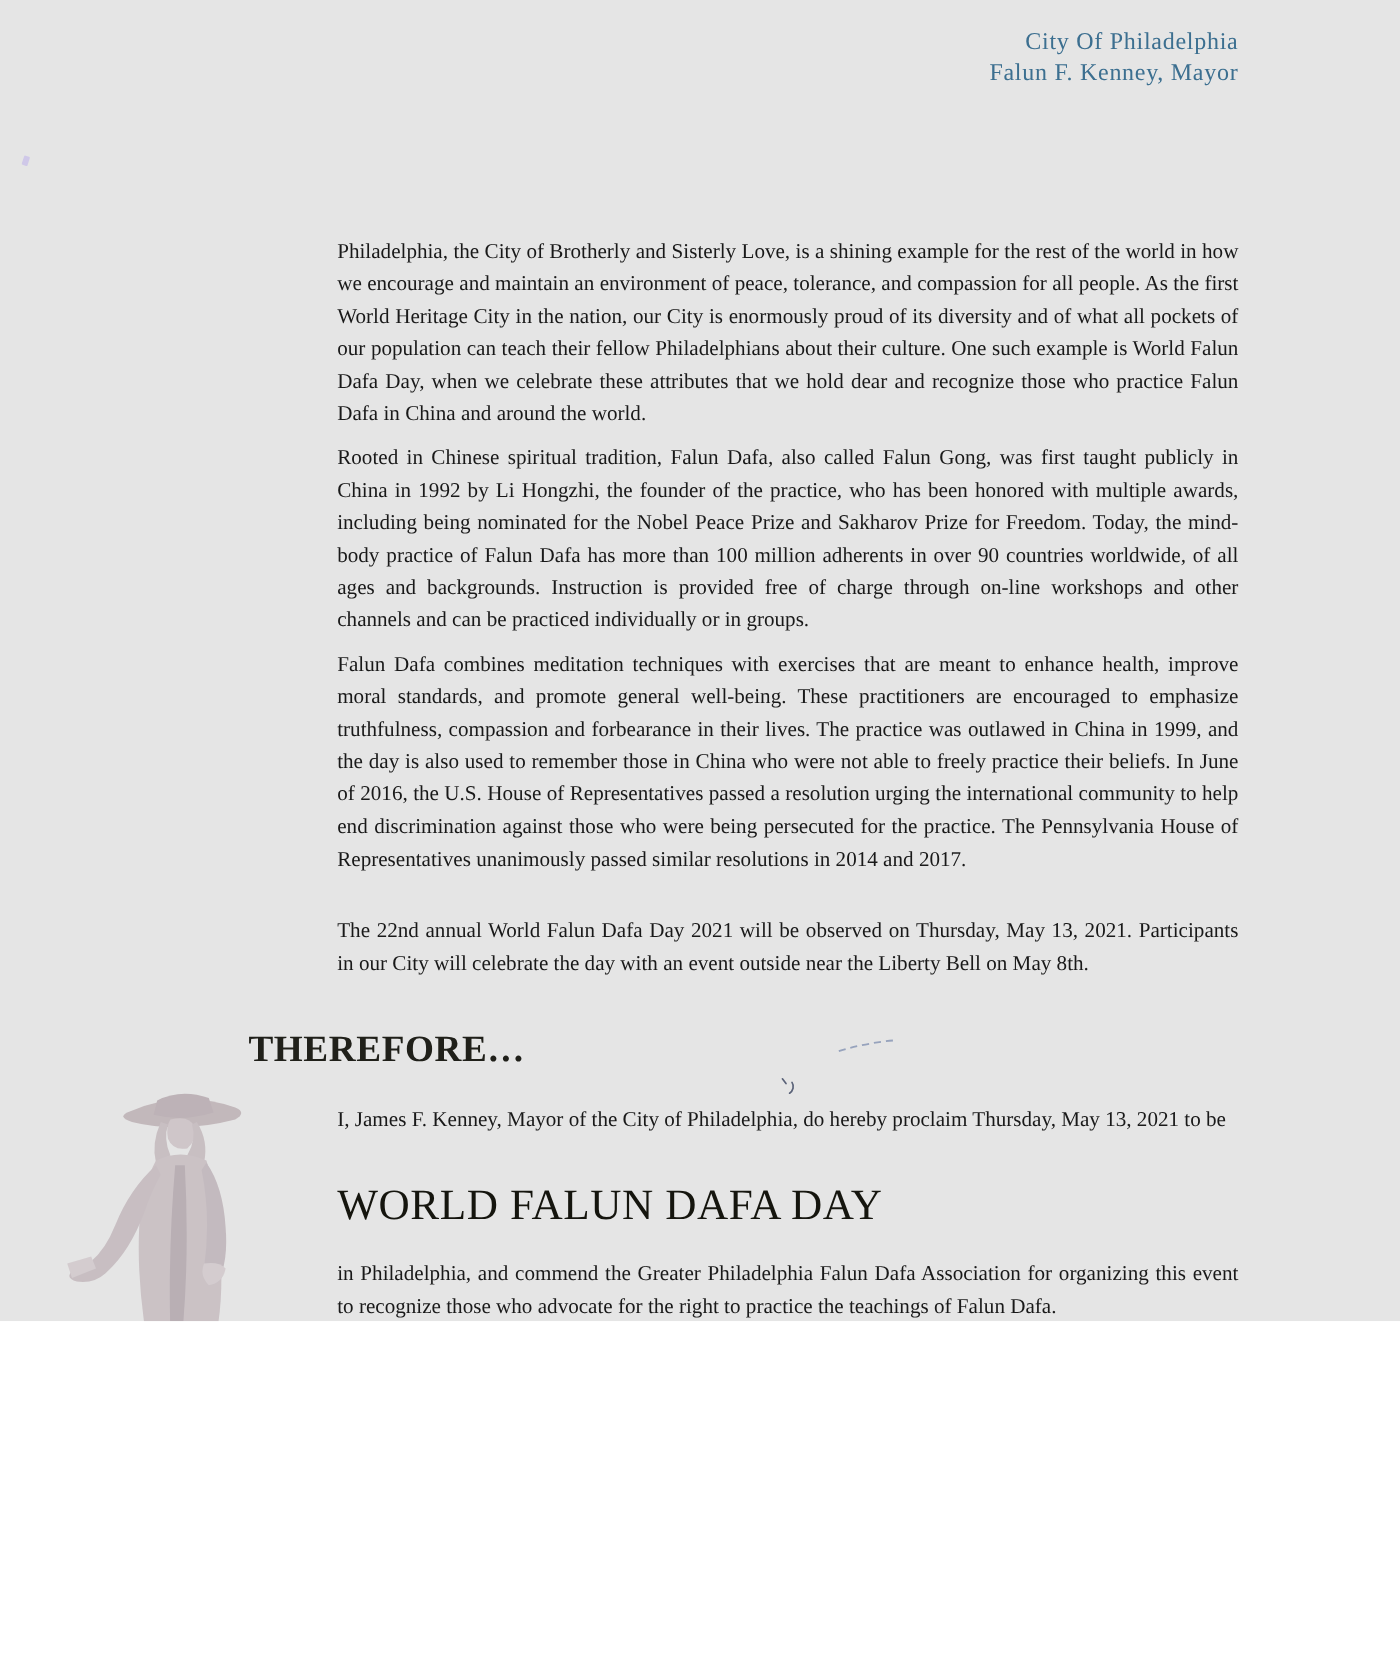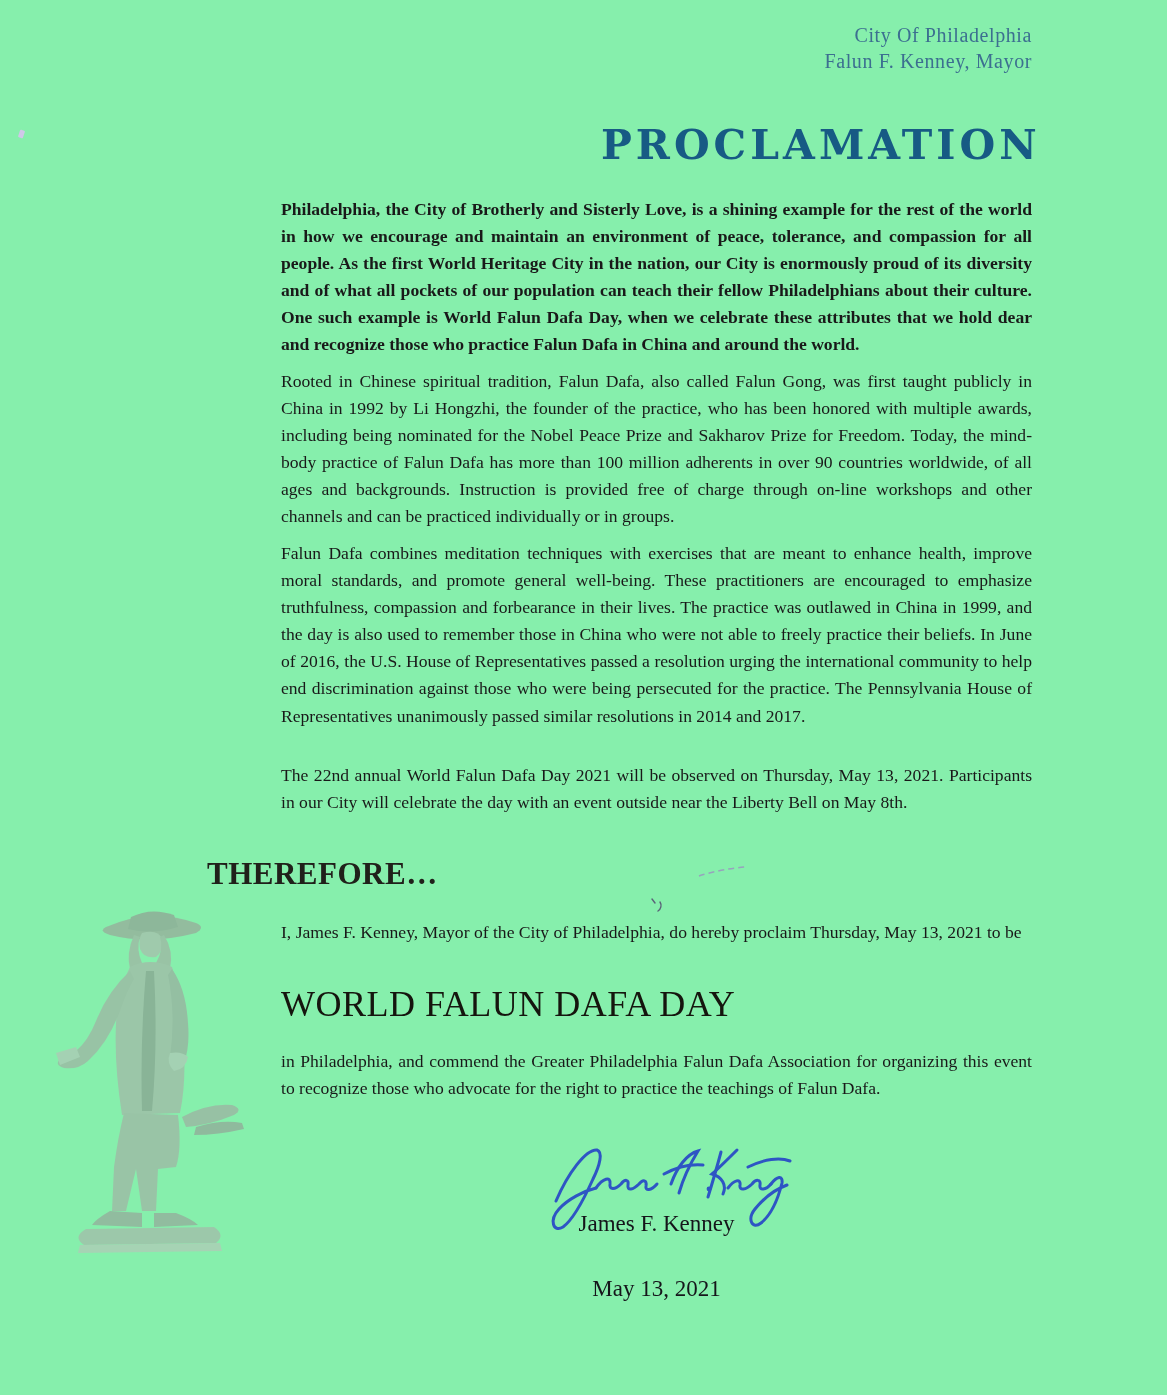--- a/index.html
+++ b/index.html
@@ -1,20 +1,20 @@
 <!DOCTYPE html>
 <html><head>
 <meta charset="utf-8">
 <style>
   html, body { margin: 0; padding: 0; background: #ffffff; }
   .page {
     position: relative;
     width: 1167px;
-    height: 1395px;
-    background: #86efac;
+    height: 1101px;
+    background: #e5e5e5;
     overflow: hidden;
     font-family: "Liberation Serif", serif;
   }
   .letterhead {
     position: absolute;
     top: 22px;
     right: 135px;
     text-align: right;
     color: #3c6f90;
     font-size: 20px;
@@ -34,21 +34,21 @@
   }
   .para {
     position: absolute;
     left: 281px;
     width: 751px;
     text-align: justify;
     font-size: 17.6px;
     line-height: 27.1px;
     color: #191919;
   }
-  .para-1 { top: 196px; font-weight: bold; }
+  .para-1 { top: 196px; }
   .para-2 { top: 368px; }
   .para-3 { top: 540px; }
   .para-4 { top: 762px; }
   .therefore {
     position: absolute;
     left: 181px;
     top: 856px;
     font-size: 31px;
     font-weight: bold;
     letter-spacing: 0.5px;
@@ -109,21 +109,20 @@
 </head>
 <body>
 
 <div class="page">
 
   <div class="letterhead">
     <div>City Of Philadelphia</div>
     <div>Falun F. Kenney, Mayor</div>
   </div>
 
-  <div class="doc-title">PROCLAMATION</div>
 
   <div class="para para-1">Philadelphia, the City of Brotherly and Sisterly Love, is a shining example for the rest of the world in how we encourage and maintain an environment of peace, tolerance, and compassion for all people.  As the first World Heritage City in the nation, our City is enormously proud of its diversity and of what all pockets of our population can teach their fellow Philadelphians about their culture.  One such example is World Falun Dafa Day, when we celebrate these attributes that we hold dear and recognize those who practice Falun Dafa in China and around the world.</div>
   <div class="para para-2">Rooted in Chinese spiritual tradition, Falun Dafa, also called Falun Gong, was first taught publicly in China in 1992 by Li Hongzhi, the founder of the practice, who has been honored with multiple awards, including being nominated for the Nobel Peace Prize and Sakharov Prize for Freedom.  Today, the mind-body practice of Falun Dafa has more than 100 million adherents in over 90 countries worldwide, of all ages and backgrounds.  Instruction is provided free of charge through on-line workshops and other channels and can be practiced individually or in groups.</div>
   <div class="para para-3">Falun Dafa combines meditation techniques with exercises that are meant to enhance health, improve moral standards, and promote general well-being.  These practitioners are encouraged to emphasize truthfulness, compassion and forbearance in their lives.  The practice was outlawed in China in 1999, and the day is also used to remember those in China who were not able to freely practice their beliefs.  In June of 2016, the U.S. House of Representatives passed a resolution urging the international community to help end discrimination against those who were being persecuted for the practice.  The Pennsylvania House of Representatives unanimously passed similar resolutions in 2014 and 2017.</div>
   <div class="para para-4">The 22nd annual World Falun Dafa Day 2021 will be observed on Thursday, May 13, 2021.  Participants in our City will celebrate the day with an event outside near the Liberty Bell on May 8th.</div>
 
   <div class="therefore">THEREFORE…</div>
 
   <svg class="statue" viewBox="0 0 202 355" aria-hidden="true">
     <g opacity="0.5">

